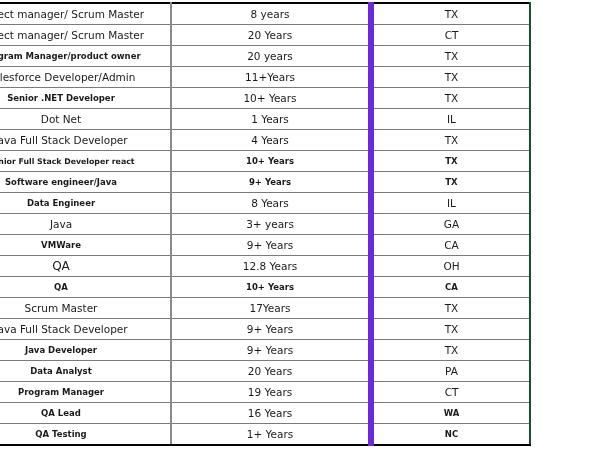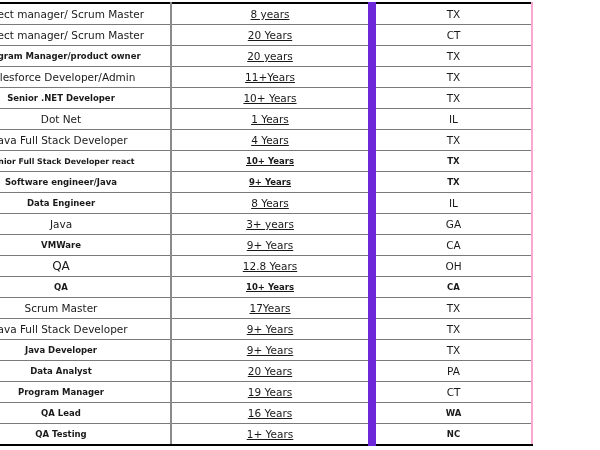--- a/index.html
+++ b/index.html
@@ -29,22 +29,22 @@
       height: 20px;
       padding: 0;
       text-align: center;
       vertical-align: middle;
       white-space: nowrap;
       overflow: hidden;
       border-top: 1px solid #000;
       border-bottom: 1px solid #7a7a7a;
     }
     table.grid td.c-role { width: 218px; border-right: 2px solid #8a8a8a; }
-    table.grid td.c-exp  { width: 196px; border-right: 8px solid #6d28d9; text-decoration: underline; }
-    table.grid td.c-loc  { width: 155px; border-right: 2px solid #f9a8d4; }
+    table.grid td.c-exp  { width: 196px; border-right: 6px solid #6d28d9; }
+    table.grid td.c-loc  { width: 155px; border-right: 2px solid #14532d; }
     table.grid tr:first-child td { border-top: 2px solid #000; }
     table.grid tr:last-child td { border-bottom: 2px solid #000; }
 
     .f-reg  { font-size: 10.5px; font-weight: normal; }
     .f-sm   { font-size: 8.5px; font-weight: bold; }
     .f-lg   { font-size: 12px; font-weight: normal; }
     .f-xs   { font-size: 7.8px; font-weight: bold; }
   </style>
 </head>
 <body>

